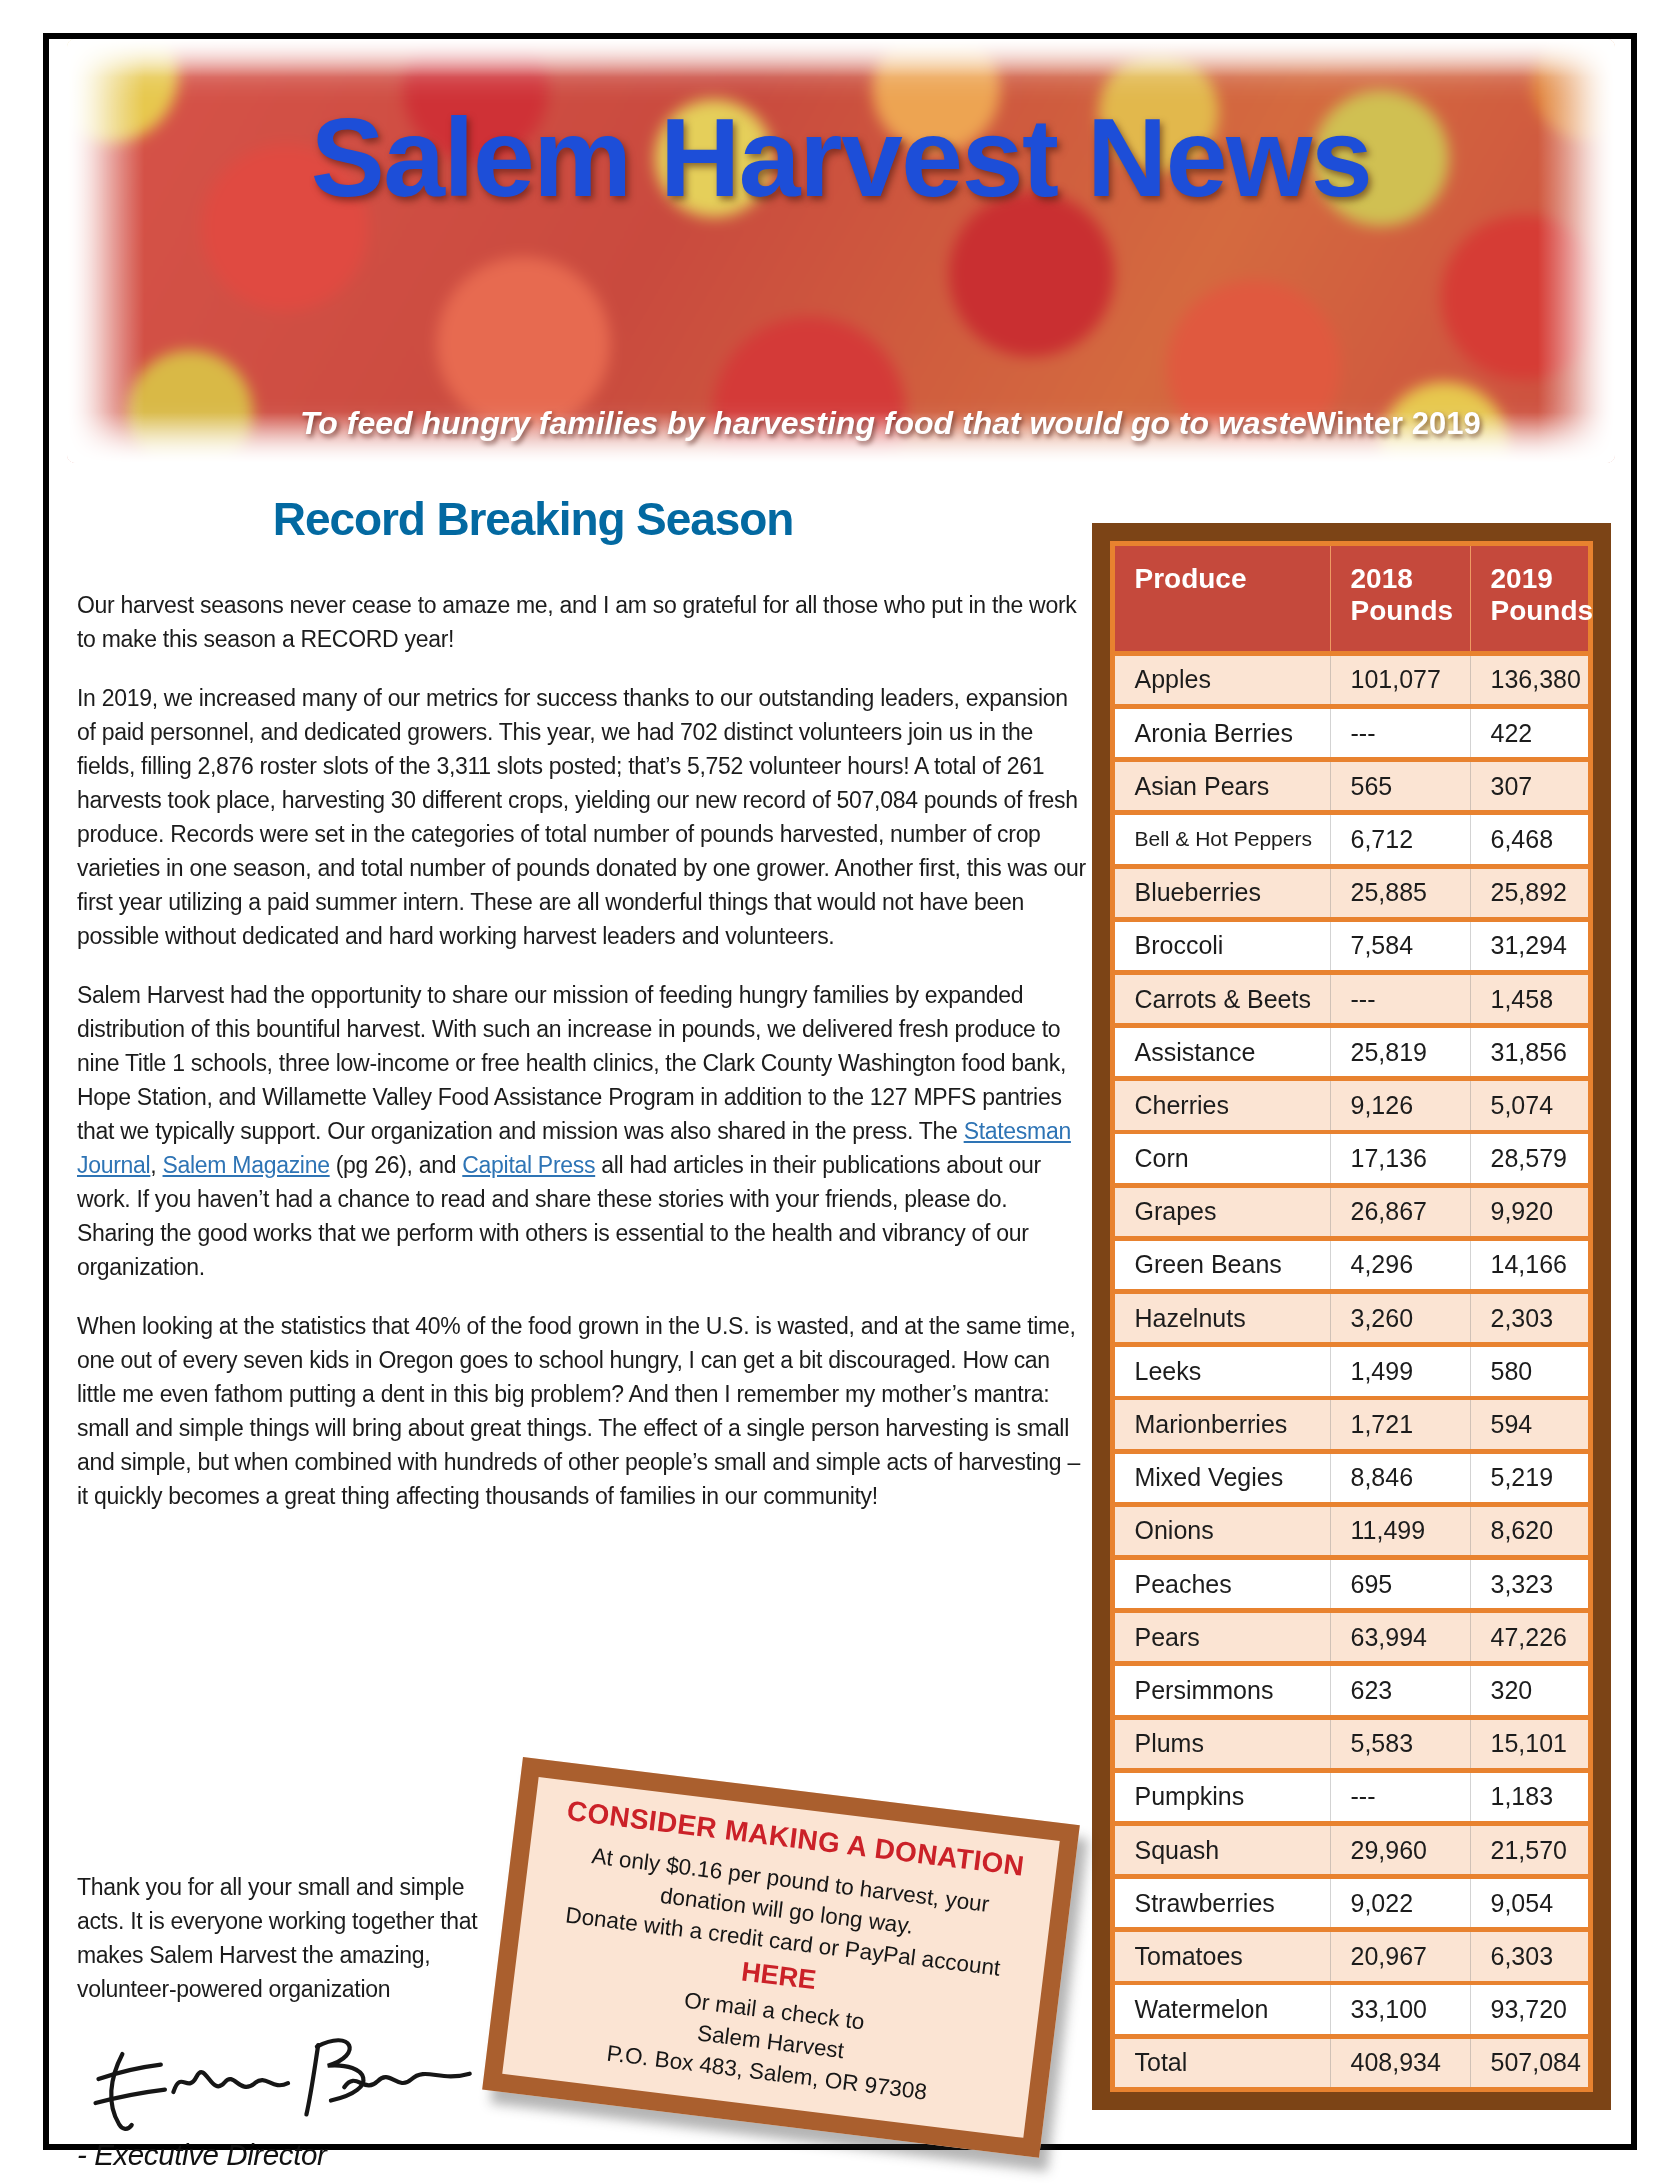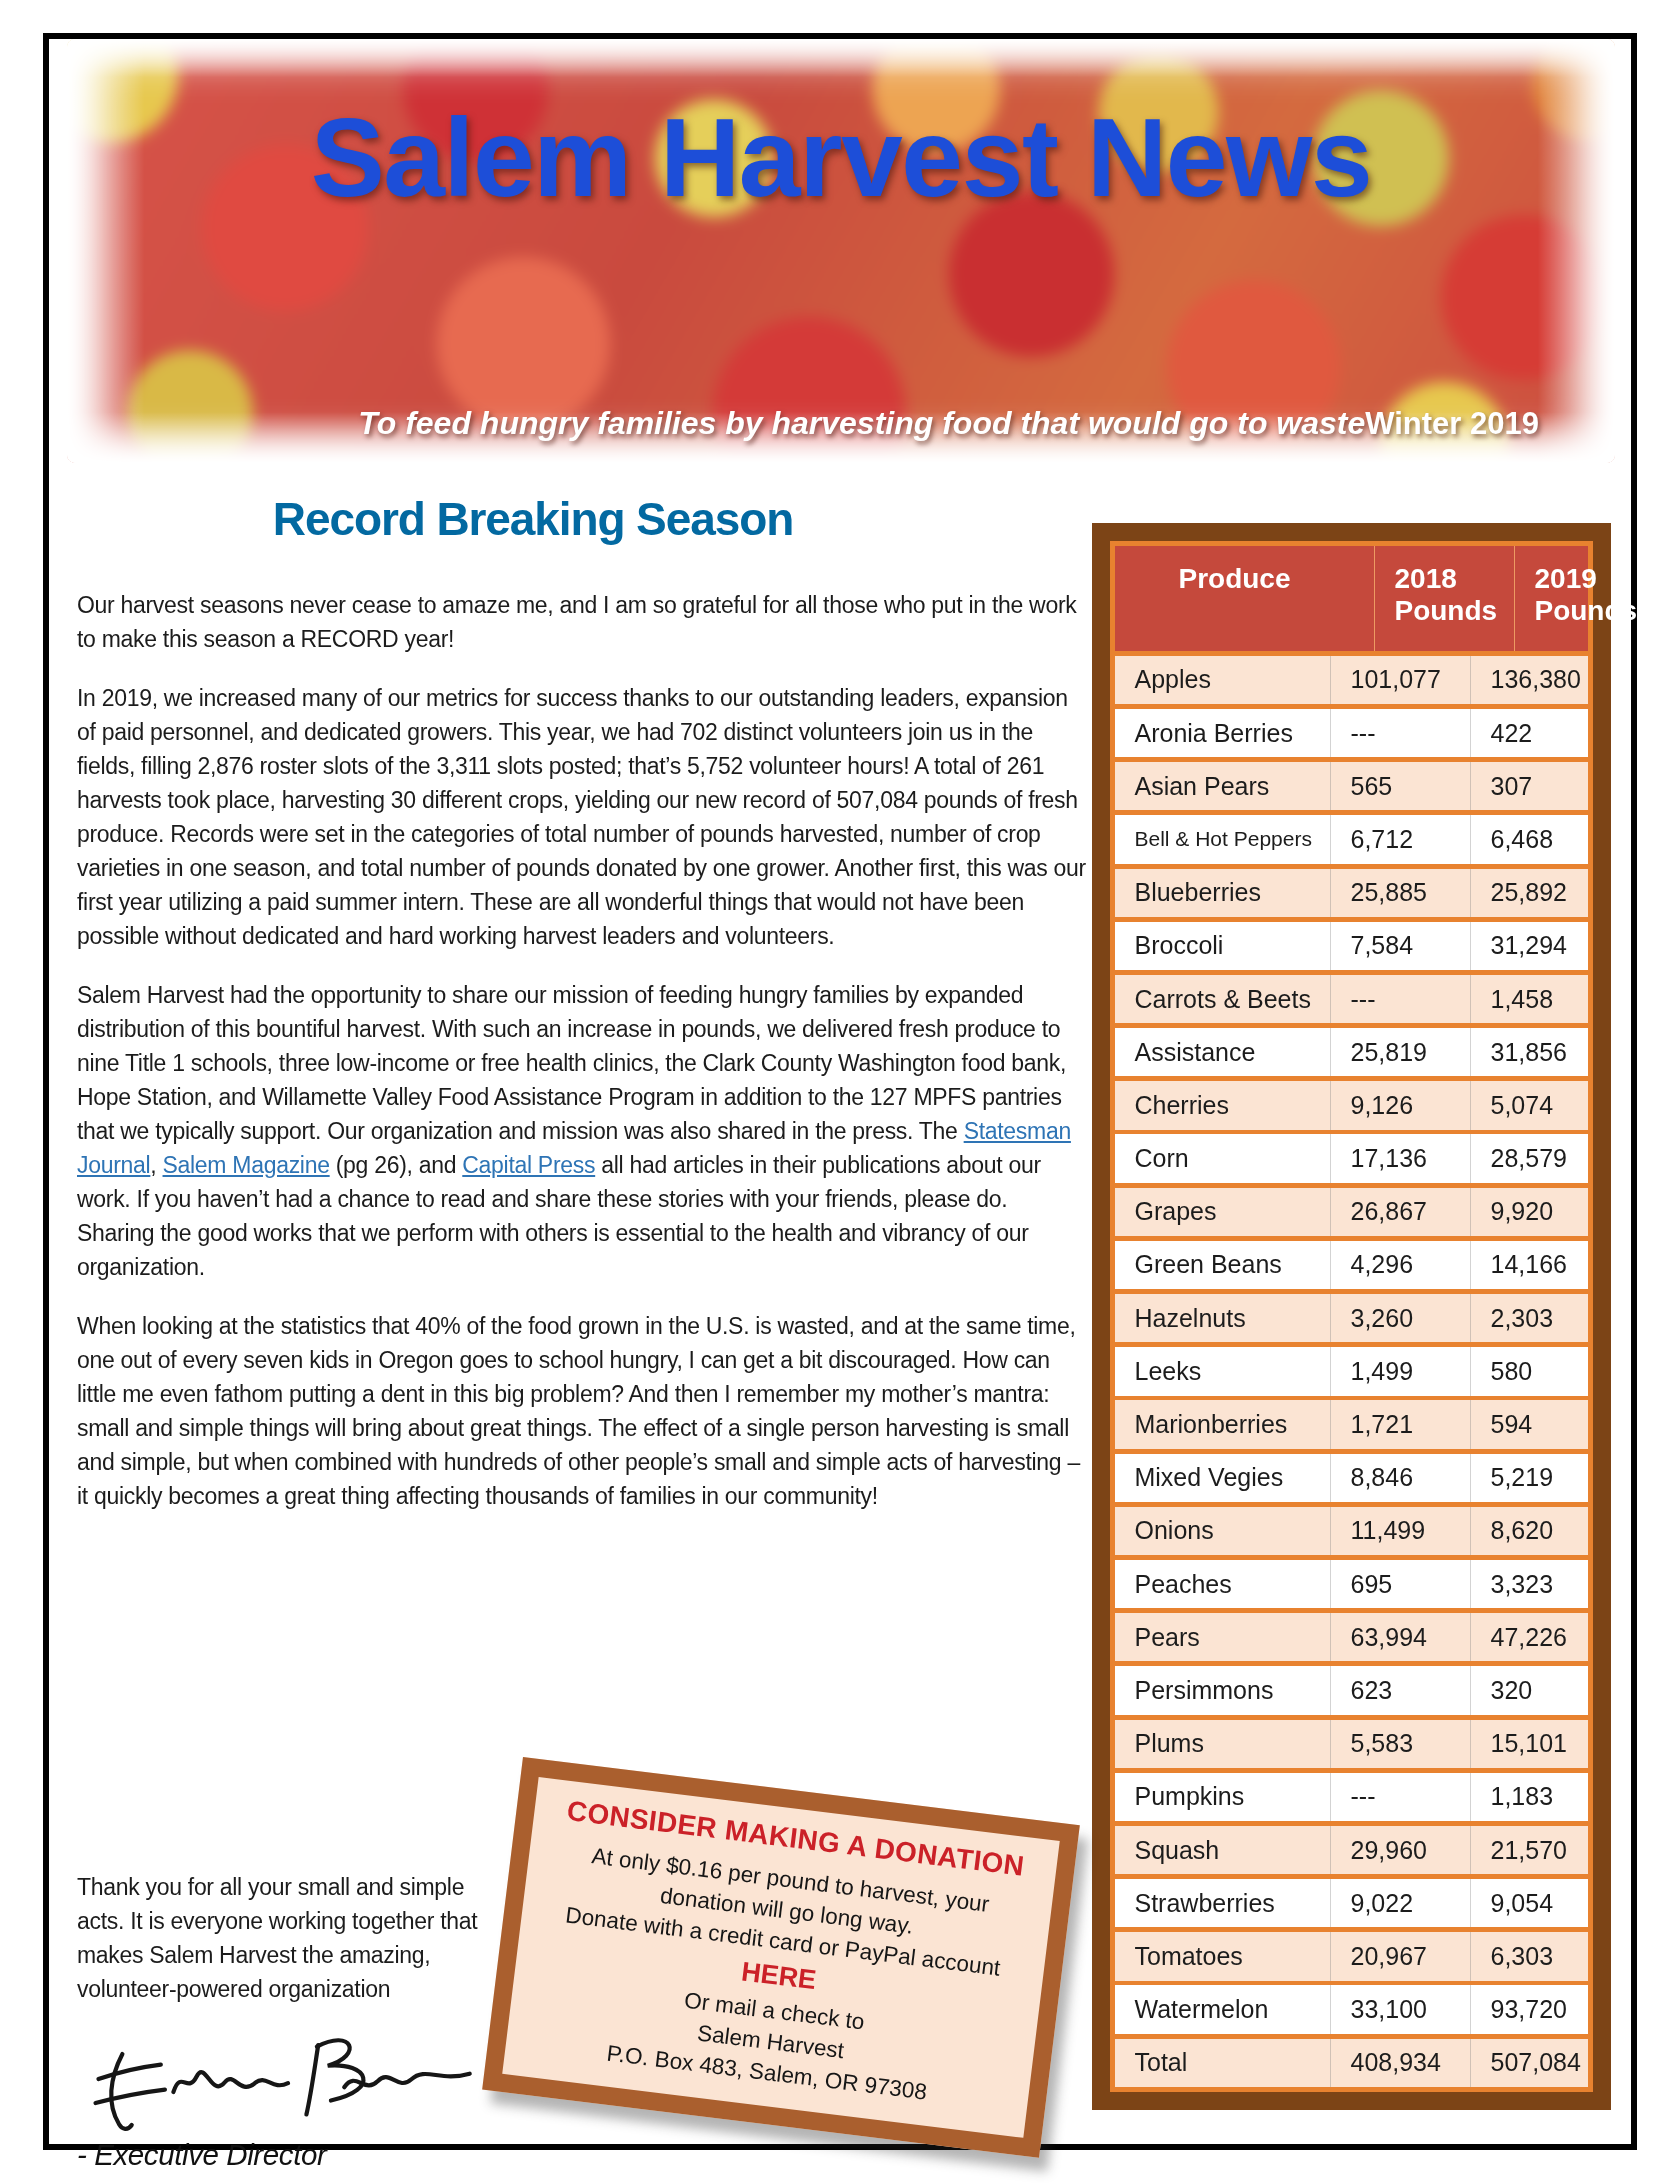--- a/index.html
+++ b/index.html
@@ -31,21 +31,21 @@
       linear-gradient(120deg,#d8544a,#c94a3e 40%,#d46a3f 70%,#cc4a40);}
   .masthead-fade{position:absolute;inset:0;
     background:
       linear-gradient(to right,#fff,rgba(255,255,255,0) 5%,rgba(255,255,255,0) 95%,#fff),
       linear-gradient(to bottom,#fff,rgba(255,255,255,0) 9%,rgba(255,255,255,0) 88%,#fff);
     box-shadow:inset 0 0 42px 18px #ffffff;}
   .masthead-title{position:absolute;left:0;right:0;top:55px;text-align:center;
     font-size:111px;font-weight:800;color:#1d4ed8;letter-spacing:-1.4px;
     text-shadow:2.8px 4.2px 7px rgba(70,20,10,.55);}
   .masthead-bottom{position:absolute;left:233px;right:76px;bottom:21px;display:flex;
-    align-items:baseline;justify-content:flex-end;color:#fff;}
+    align-items:baseline;justify-content:flex-start;color:#fff;}
   .masthead-tagline{font-size:32px;font-weight:700;font-style:italic;
     text-shadow:2.1px 2.8px 5.6px rgba(70,20,10,.6);}
   .masthead-edition{font-size:31px;font-weight:700;
     text-shadow:2.1px 2.8px 5.6px rgba(70,20,10,.6);}
 
   
   .article-heading{position:absolute;left:77px;top:492px;width:912px;text-align:center;
     font-size:46px;font-weight:800;letter-spacing:-1.1px;color:#0369a1;z-index:2;}
   .article{position:absolute;left:77px;top:588px;width:1010px;z-index:2;
     font-size:23px;line-height:34px;letter-spacing:-0.3px;}
@@ -69,21 +69,21 @@
   .donation-title{font-size:28px;font-weight:800;color:#cb2128;letter-spacing:0.4px;margin:2.8px 0 9.8px 0;}
   .donation-line{font-size:22.5px;line-height:31px;color:#161616;}
   .donation-here{font-size:27px;font-weight:800;color:#cb2128;margin:4.2px 0;cursor:pointer;}
 
   
   .ptable{position:absolute;left:1092px;top:523px;width:519px;height:1587px;z-index:3;
     background:#7c4416;padding:18px;box-sizing:border-box;}
   .ptable-inner{height:100%;background:#e8822f;display:flex;flex-direction:column;
     gap:4.9px;padding:4.9px;box-sizing:border-box;}
   .t-head{flex:0 0 105px;display:grid;grid-template-columns:215px 140px 1fr;
-    background:#c5493c;color:#fff;font-weight:700;font-size:28px;line-height:32px;padding-left:44px;}
+    background:#c5493c;color:#fff;font-weight:700;font-size:28px;line-height:32px;}
   .t-head .cell{padding:17px 4.2px 0 19.6px;}
   .t-head .cell + .cell{border-left:1.4px solid rgba(244,168,104,.85);}
   .t-row{flex:1 1 auto;display:grid;grid-template-columns:215px 140px 1fr;align-items:center;
     font-size:25px;}
   .t-row .cell{padding-left:19.6px;height:100%;display:flex;align-items:center;box-sizing:border-box;}
   .t-row .cell + .cell{border-left:1.4px solid rgba(130,130,130,.35);}
   .t-row.peach{background:#fbe4d3;}
   .t-row.white{background:#ffffff;text-align:center;}
   .t-row .cell.small{font-size:21px;}
 </style>

